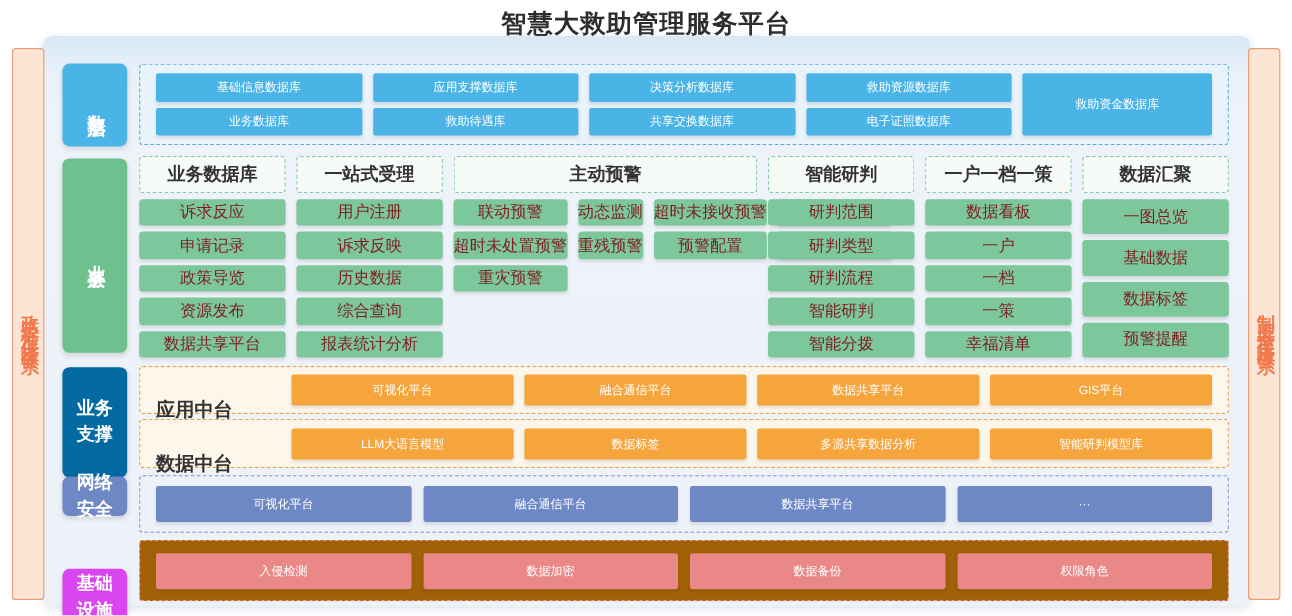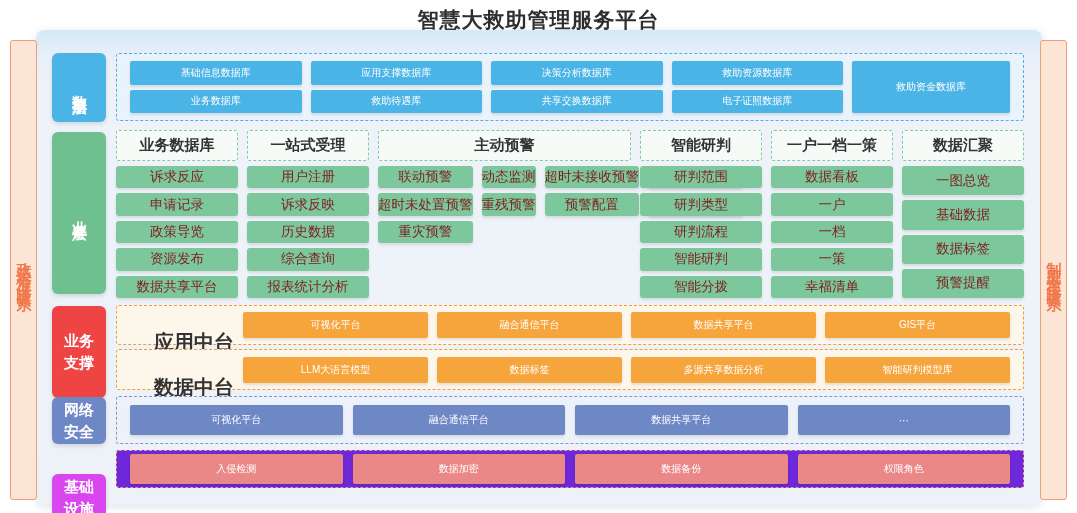--- a/index.html
+++ b/index.html
@@ -21,22 +21,22 @@
   .pillar span { writing-mode:vertical-lr; text-orientation:upright; font-size:15px; font-weight:bold;
     color:#f0794d; letter-spacing:5px; }
 
   .row-label { position:absolute; left:52px; width:54px; border-radius:6px; color:#fff; font-weight:bold;
     display:flex; align-items:center; justify-content:center; box-shadow:0 2px 4px rgba(0,0,0,.12); z-index:3; }
   .row-label .v { writing-mode:vertical-lr; text-orientation:upright; font-size:15px; letter-spacing:3px; }
   .row-label .w { font-size:15px; width:32px; text-align:center; word-break:break-all; line-height:1.45; }
 
   .lbl-data  { top:53px;  height:69px;  background:#4ab4e7; }
   .lbl-biz   { top:132px; height:162px; background:#6ec08f; }
-  .lbl-sup   { top:306px; height:92px;  background:#ef4444; }
-  .lbl-net   { top:397px; height:47px;  background:#6e88c6; }
+  .lbl-sup   { top:306px; height:92px;  background:#0369a1; }
+  .lbl-net   { top:397px; height:33px;  background:#6e88c6; }
   .lbl-infra { top:474px; height:48px;  background:#d946ef; }
 
   .band { position:absolute; left:116px; width:908px; border-radius:3px; z-index:2; }
 
   
   .data-band { top:53px; height:68px; border:1.5px dashed #5aabdf; background:#e8f3fb;
     padding:7px 13px; display:grid; grid-template-columns:repeat(4,1fr) 158px; grid-template-rows:1fr 1fr; gap:5px 9px; }
   .box { display:flex; align-items:center; justify-content:center; color:#fff; font-size:10px;
     border-radius:2px; box-shadow:0 2px 3px rgba(0,0,0,.10); }
   .box-blue { background:#4ab4e7; }
@@ -52,32 +52,32 @@
   .biz-item { flex:1; background:#7cc79c; color:#7f1d1d; font-size:13.5px; border-radius:3px;
     display:flex; align-items:center; justify-content:center; box-shadow:0 2px 3px rgba(0,0,0,.10); white-space:nowrap; }
   .biz-grid2 { flex:1; display:grid; grid-template-columns:1fr 1fr 1fr 1fr; grid-template-rows:repeat(5,1fr); gap:5px 9px; }
   .biz-grid2 .biz-item { flex:none; }
 
   
   .sup-band { border:1.5px dashed #f09c42; background:#fdf6eb; display:flex; align-items:center;
     padding:0 13px; gap:9px; }
   .sup-1 { top:305px; height:40px; }
   .sup-2 { top:349px; height:41px; }
-  .sup-name { flex:0 0 104px; text-align:right; font-size:20px; font-weight:bold; color:#333;margin-top:35px; }
+  .sup-name { flex:0 0 104px; text-align:left; font-size:16px; font-weight:bold; color:#333;margin-top:35px; }
   .sup-band .box { flex:1; height:26px; }
   .box-orange { background:#f6a53d; }
 
   
   .net-band { top:396px; height:48px; border:1.5px dashed #8396cc; background:#edf1f9;
     display:flex; align-items:center; padding:0 13px; gap:10px; }
   .net-band .box { flex:1; height:30px; }
   .box-indigo { background:#6e88c6; }
 
   
-  .infra-band { top:450px; height:38px; border:1.5px dashed #ef9595; background:#6d28d9;
+  .infra-band { top:450px; height:51px; border:1.5px dashed #ef9595; background:#a16207;
     display:flex; align-items:center; padding:0 13px; gap:10px; }
   .infra-band .box { flex:1; height:30px; }
   .box-red { background:#ea8787; }
 </style>
 </head>
 <body>
 
 <div class="stage">
 
   <div class="page-title">智慧大救助管理服务平台</div>

